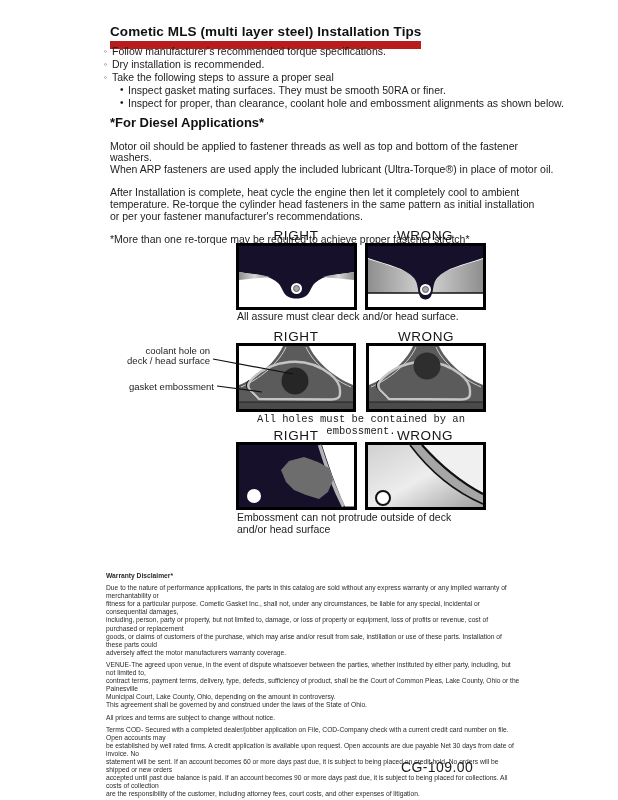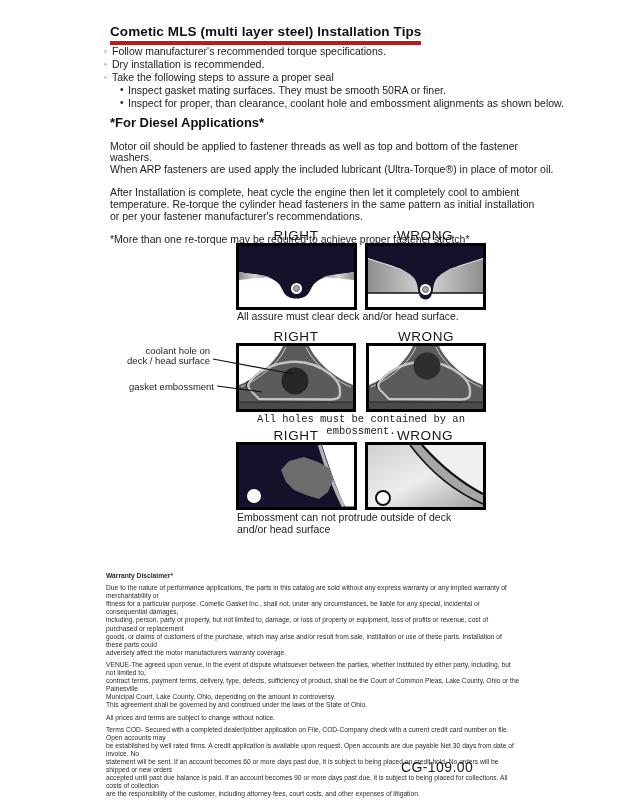--- a/index.html
+++ b/index.html
@@ -3,21 +3,21 @@
 <meta charset="utf-8">
 <style>
   html,body { margin:0; padding:0; background:#ffffff; }
   .page {
     position:relative; width:618px; height:800px; background:#ffffff;
     font-family:"Liberation Sans", sans-serif; color:#1e1e1e; overflow:hidden;
   }
   .abs { position:absolute; }
   .title {
     font-size:13.5px; font-weight:bold; color:#111;
-    border-bottom:4px solid #b91c1c; padding-bottom:2px; display:inline-block;
+    border-bottom:8px solid #b91c1c; padding-bottom:2px; display:inline-block;
     letter-spacing:0.1px;
   }
   .blist { font-size:10.5px; line-height:13.1px; color:#1c1c1c; }
   .brow { display:flex; }
   .m1 { width:8px; font-size:8px; line-height:13.1px; }
   .sub { margin-left:16px; }
   .m2 { width:8px; font-size:10px; line-height:12.6px; }
   .diesel { width:452px; font-size:10.5px; line-height:11.6px; color:#1c1c1c; }
   .diesel h2 { font-size:13px; font-weight:bold; margin:0 0 7px 0; color:#111; }
   .diesel p { margin:12px 0 9px 0; }

